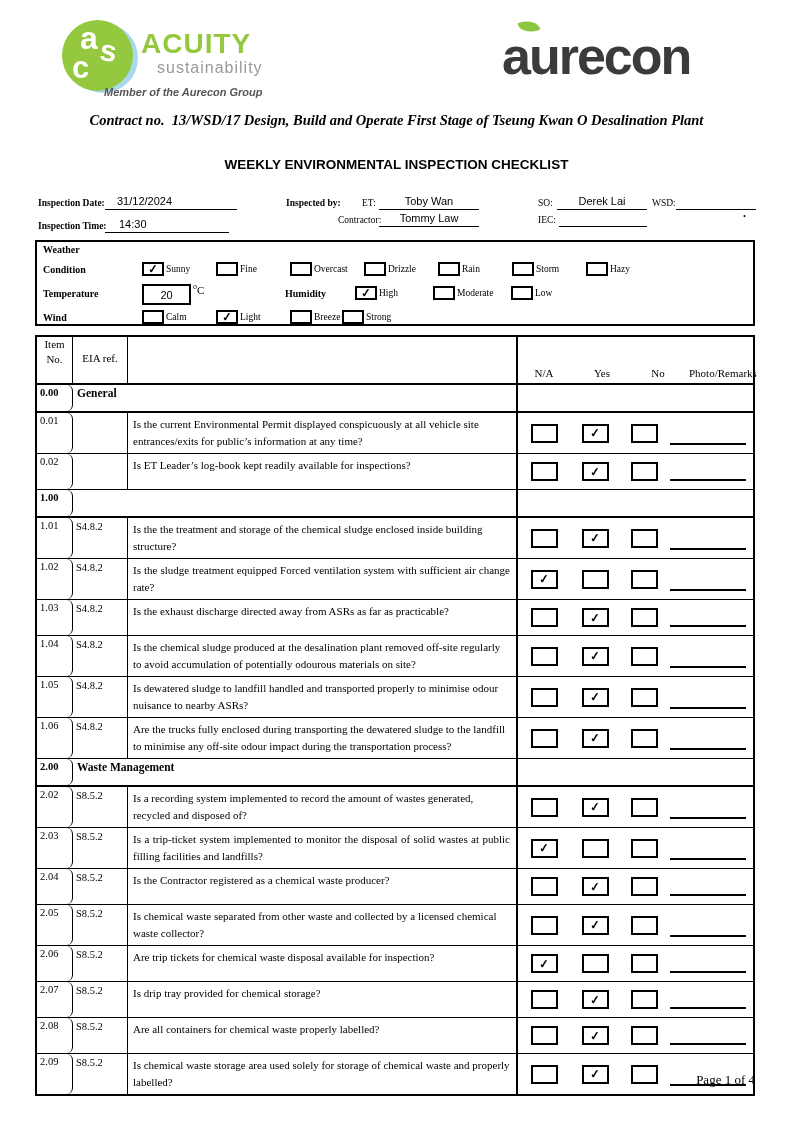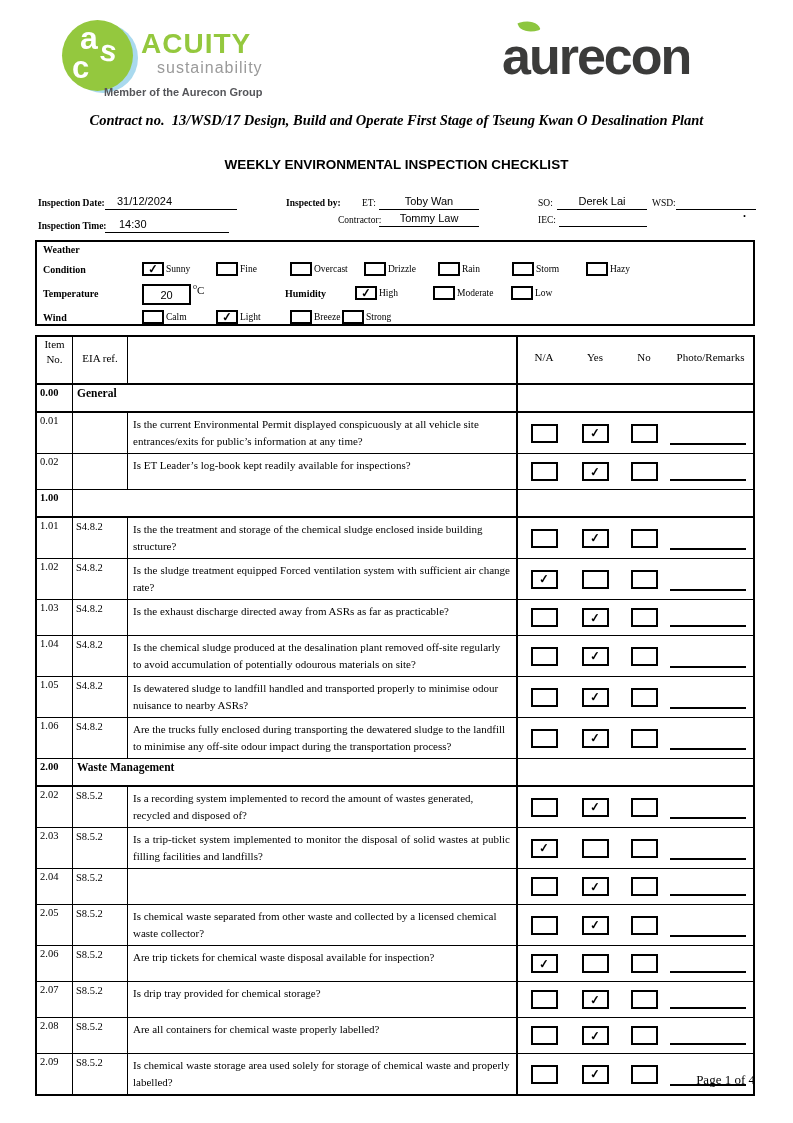--- a/index.html
+++ b/index.html
@@ -10,21 +10,21 @@
   
   .acuity { position:absolute; left:58px; top:20px; width:250px; height:84px; }
   .disc-blue  { position:absolute; left:10px; top:3px; width:70px; height:70px; border-radius:50%; background:#a9d9ee; }
   .disc-green { position:absolute; left:4px; top:0; width:71px; height:71px; border-radius:50%; background:#94c83e; }
   .acu-letter { position:absolute; color:#fff; font-family:"Liberation Sans",sans-serif; font-weight:bold; line-height:1; }
   .acu-a { left:22px; top:2px;  font-size:32px; }
   .acu-s { left:42px; top:16px; font-size:30px; transform:rotate(8deg); }
   .acu-c { left:14px; top:32px; font-size:31px; }
   .acuity-name   { position:absolute; left:83px; top:8px;  font-family:"Liberation Sans",sans-serif; font-weight:bold; font-size:28px; letter-spacing:1px; color:#94c83e; }
   .acuity-tag    { position:absolute; left:99px; top:39px; font-family:"Liberation Sans",sans-serif; font-size:16px; color:#9a9a9a; letter-spacing:1px; }
-  .acuity-member { position:absolute; left:46px; top:66px; font-family:"Liberation Sans",sans-serif; font-weight:bold; font-size:11px; color:#55565a; }
+  .acuity-member { position:absolute; left:46px; top:66px; font-family:"Liberation Sans",sans-serif; font-weight:bold; font-size:11px; color:#55565a;font-style:italic; }
 
   .aurecon { position:absolute; right:33px; top:24px; width:258px; height:62px; }
   .aurecon-word { position:absolute; left:0; top:6px; font-family:"Liberation Sans",sans-serif; font-weight:bold;
                   font-size:52px; line-height:1; letter-spacing:-2px; color:#3b3b3a; }
   .aurecon-leaf { position:absolute; left:17px; top:-4px; width:20px; height:13px; background:#8dc63f;
                   border-radius:0 100% 10% 100%; transform:rotate(-18deg); }
 
   
   .contract-title { position:absolute; top:112px; left:0; width:100%; text-align:center;
                     font-weight:bold; font-size:14.5px; white-space:pre;font-style:italic; }
@@ -56,25 +56,25 @@
              font-family:"Liberation Sans",sans-serif; font-size:11px; }
   .tempunit { position:absolute; left:156px; top:40px; font-size:11px; }
   .tempunit sup { font-size:8px; }
 
   
   .tbl { position:absolute; top:335px; left:35px; width:720px; border:2px solid #000; }
   .thead { display:grid; grid-template-columns:36px 55px 388px 1fr; border-bottom:2px solid #000; height:48px; }
   .th-item { border-right:1px solid #000; text-align:center; font-size:11px; line-height:15px; }
   .th-eia  { border-right:1px solid #000; text-align:center; font-size:11px; padding-top:15px; }
   .th-right { display:grid; grid-template-columns:52px 50px 48px 1fr; border-left:2px solid #000;
-              text-align:center; font-size:11px; padding-top:14px; }
+              text-align:center; font-size:11px; padding-top:30px;gap:7px; }
   .trow { display:grid; grid-template-columns:36px 55px 388px 1fr; border-bottom:1px solid #000; }
   .trow:last-child { border-bottom:none; }
   .trow.sec { border-bottom:2px solid #000; min-height:20px; }
-  .c.item { border-right:1px solid #000; font-size:10.5px; padding:2px 1px 13px 3px; }
+  .c.item { border-right:1px solid #000; font-size:10.5px; padding:2px 1px 13px 3px;border-radius:6px; }
   .sec .c.item { font-weight:bold; }
   .c.eia  { border-right:1px solid #000; font-size:10.5px; padding:3px 1px 0 3px; }
   .c.sect { grid-column:2/4; font-weight:bold; font-size:11.5px; padding:2px 0 0 4px; }
   .c.qt { font-size:11px; line-height:17px; padding:3px 6px 3px 5px; }
   .c.qt.just { text-align:justify; }
   .trow.q { min-height:36px; }
   .cr { grid-column:4; border-left:2px solid #000; display:grid; grid-template-columns:52px 50px 48px 1fr; }
   .sub { display:flex; align-items:center; justify-content:center; position:relative; }
   .tcb { width:27px; height:19px; }
   .rline { position:absolute; right:7px; bottom:8px; width:76px; border-bottom:2px solid #000; }
@@ -444,20 +444,21 @@
               <span class="cb tcb"></span>
             </div>
             <div class="sub photo">
               <span class="rline"></span>
             </div>
           </div>
         </div>
         <div class="trow q">
           <div class="c item">2.04</div>
           <div class="c eia">S8.5.2</div>
+          <div class="c qt">Is the Contractor registered as a chemical waste producer?</div>
           <div class="cr">
             <div class="sub">
               <span class="cb tcb"></span>
             </div>
             <div class="sub">
               <span class="cb tcb">
                 <i class="tick">✓</i>
               </span>
             </div>
             <div class="sub">

